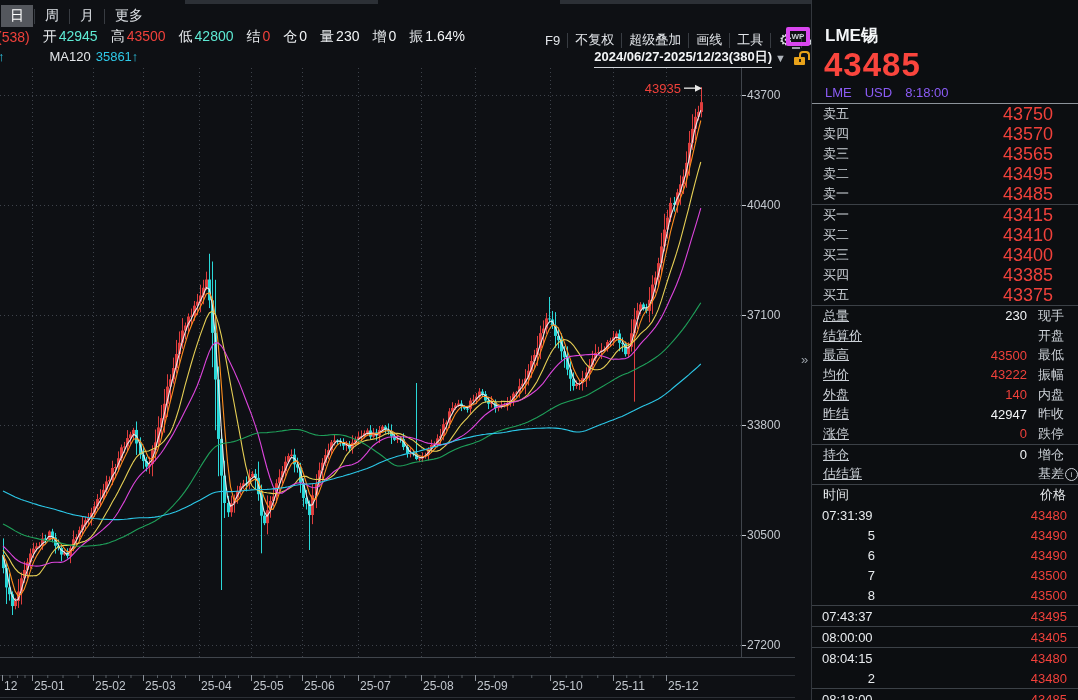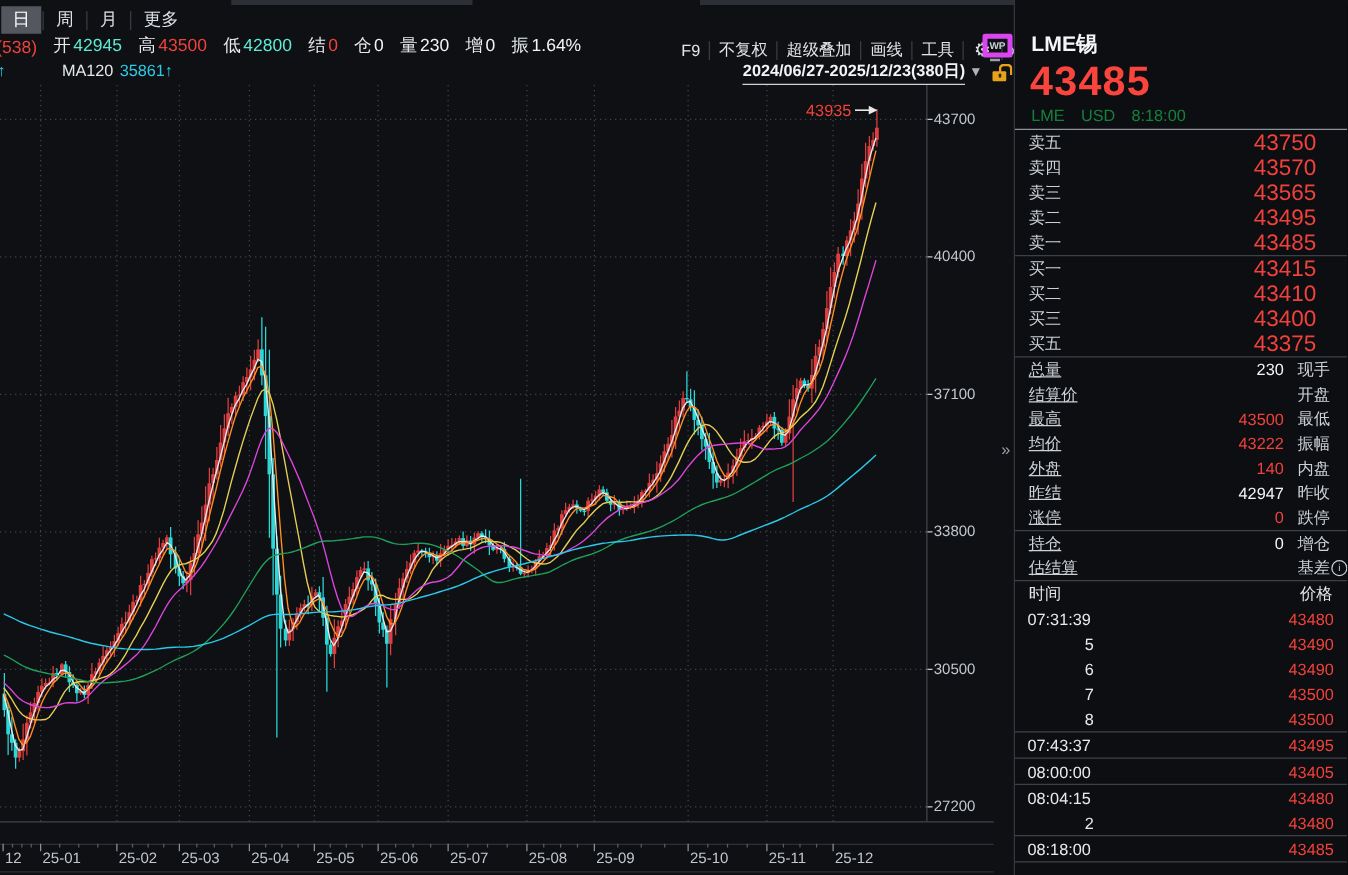--- a/index.html
+++ b/index.html
@@ -36,21 +36,21 @@
   
   #wp-icon{position:absolute;left:786px;top:27px;width:20px;height:17px;}
   #wp-icon .scr{width:16px;height:11px;border:4px solid #d946ef;border-radius:2px;font-size:8px;font-weight:bold;color:#c9ced4;text-align:center;line-height:11px;}
   #wp-icon .stand{width:8px;height:2px;background:#9aa0a7;margin:1px auto 0;}
   
   #v-divider{position:absolute;left:811px;top:0;width:1px;height:700px;background:#33373d;}
   #collapse-arrow{position:absolute;left:801px;top:352px;font-size:13px;color:#9aa0a7;}
   #panel{position:absolute;left:812px;top:0;width:266px;height:700px;background:#0c0e11;font-size:13px;}
   #panel-title{padding:24px 0 0 13px;font-size:17px;font-weight:bold;color:#f4f6f8;}
   #panel-price{padding:1px 0 0 12px;font-size:33px;font-weight:bold;color:#fa453d;letter-spacing:1px;line-height:34px;}
-  #panel-sub{display:flex;gap:13px;color:#15803d;font-size:13px;padding:3px 0 3px 13px;text-align:center;}
+  #panel-sub{display:flex;gap:13px;color:#8b5cf6;font-size:13px;padding:3px 0 3px 13px;text-align:center;}
   .sep{height:1px;background:#3c4147;margin:0;}
   .sep-bright{height:1px;background:#8d939a;}
   .book-row{display:flex;height:20px;align-items:center;}
   .book-row .bl{width:60px;padding-left:11px;color:#ccd1d7;}
   .book-row .bv{width:170px;text-align:right;font-size:18px;}
   .info-row{display:flex;height:19.7px;align-items:center;}
   .info-row .il{width:70px;padding-left:11px;color:#ccd1d7;text-decoration:underline;}
   .info-row .iv{width:134px;text-align:right;}
   .info-row .ir{margin-left:11px;color:#ccd1d7;white-space:nowrap;display:flex;align-items:center;}
   .i-circle{display:inline-block;width:11px;height:11px;border:1px solid #ccd1d7;border-radius:50%;font-size:8px;line-height:11px;text-align:center;margin-left:1px;color:#ccd1d7;}
@@ -762,20 +762,24 @@
         </div>
         <div class="book-row">
           <span class="bl">买二</span>
           <span class="bv c-red">43410</span>
         </div>
         <div class="book-row">
           <span class="bl">买三</span>
           <span class="bv c-red">43400</span>
         </div>
         <div class="book-row">
+          <span class="bl">买四</span>
+          <span class="bv c-red">43385</span>
+        </div>
+        <div class="book-row">
           <span class="bl">买五</span>
           <span class="bv c-red">43375</span>
         </div>
       </div>
     <div class="sep"></div>
     <div id="info-rows">
         <div class="info-row">
           <span class="il">总量</span>
           <span class="iv c-white">230</span>
           <span class="ir">现手</span>

